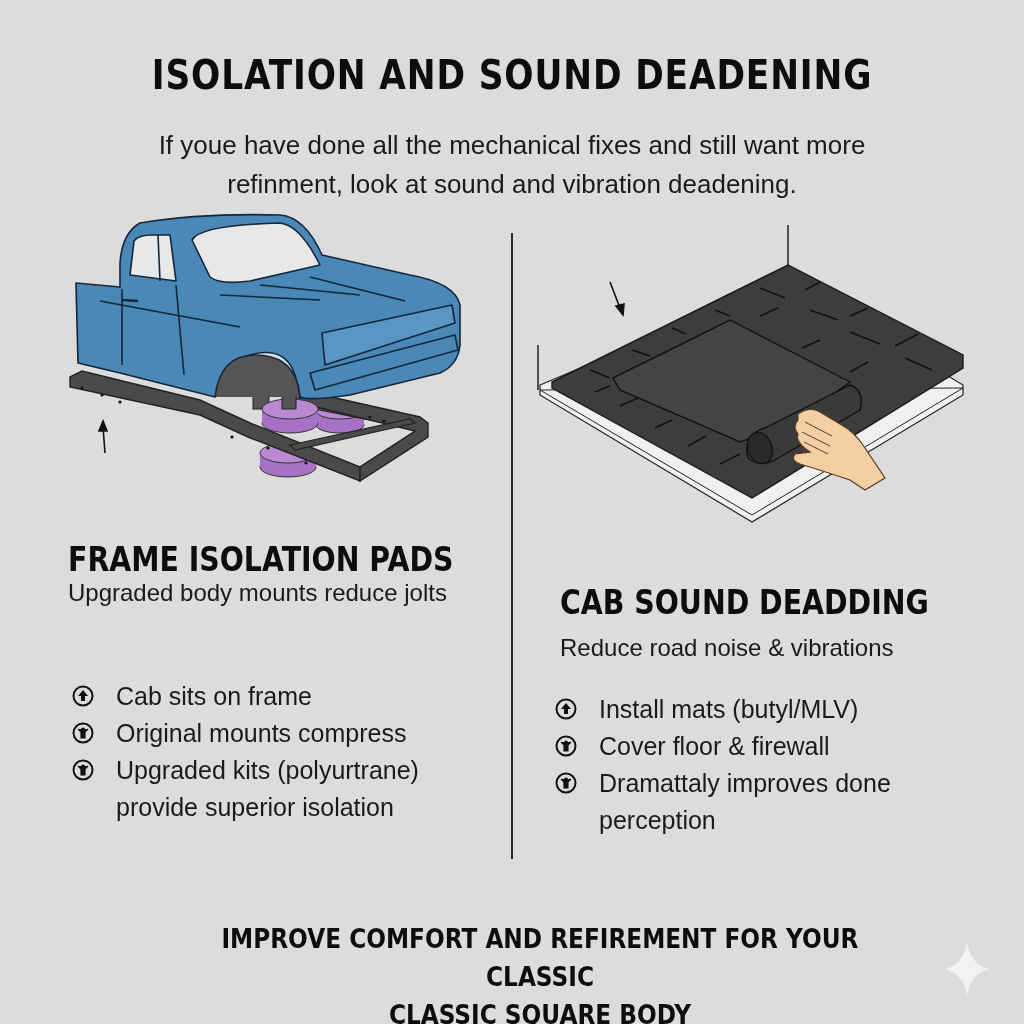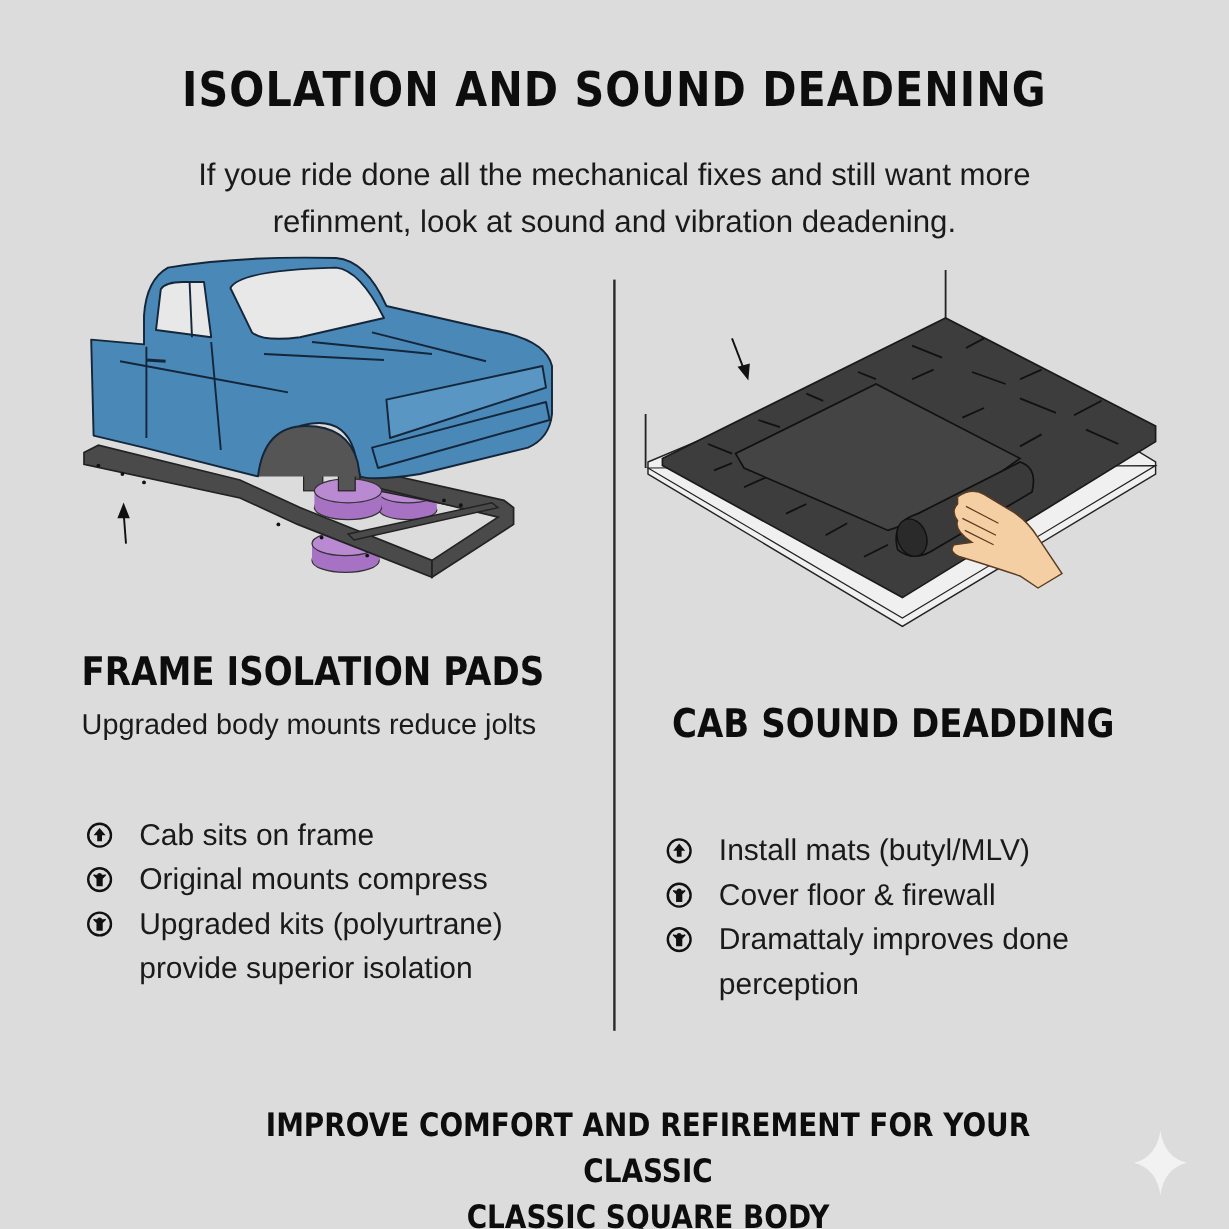--- a/index.html
+++ b/index.html
@@ -48,21 +48,21 @@
       font-size: 27px; line-height: 38px; color: #0d0d0d;
       transform: scaleX(0.86); transform-origin: center;
     }
     .sparkle { left: 945px; top: 942px; width: 44px; height: 54px; }
   </style>
 </head>
 <body>
 
 <div class="abs title">ISOLATION AND SOUND DEADENING</div>
 <div class="abs intro">
-  <div>If youe ride done all the mechanical fixes and still want more</div>
+  <div>If youe have done all the mechanical fixes and still want more</div>
   <div>refinment, look at sound and vibration deadening.</div>
 </div>
 
 <svg class="abs illus" style="left:60px;top:205px" width="420" height="290" viewBox="0 0 420 290">
 
   <g>
     <ellipse cx="280" cy="220" rx="24" ry="8" fill="#a772c4" stroke="#333" stroke-width="1"></ellipse>
     <rect x="256" y="206" width="48" height="14" fill="#a772c4"></rect>
     <ellipse cx="280" cy="206" rx="24" ry="8" fill="#b98ad2" stroke="#333" stroke-width="1"></ellipse>
   </g>
@@ -177,21 +177,21 @@
   </g>
 
   <g stroke="#111" stroke-width="1.6" fill="#111">
     <line x1="90" y1="62" x2="100" y2="88"></line>
     <polygon points="103,95 96,86 104,84"></polygon>
   </g>
 </svg>
 
 <div class="abs" style="left:68px;top:540px">
   <div class="section-title">FRAME ISOLATION PADS</div>
-  <div class="section-sub" style="margin-top:12px">Upgraded body mounts reduce jolts</div>
+  <div class="section-sub" style="">Upgraded body mounts reduce jolts</div>
 </div>
 <ul class="abs bullets" style="left:72px;top:678px">
   <li>
     <svg class="bullet-icon" viewBox="0 0 22 22">
         <circle cx="11" cy="11" r="9.5" fill="none" stroke="#111" stroke-width="2"></circle>
         <polygon points="11,5 16,11 13,11 13,16 9,16 9,11 6,11" fill="#111"></polygon>
       </svg>
     <span>Cab sits on frame</span>
   </li>
   <li>
@@ -210,20 +210,21 @@
       </svg>
     <span>
       <span style="display:block">Upgraded kits (polyurtrane)</span>
       <span style="display:block">provide superior isolation</span>
     </span>
   </li>
 </ul>
 
 <div class="abs" style="left:560px;top:583px">
   <div class="section-title">CAB SOUND DEADDING</div>
+  <div class="section-sub" style="margin-top:12px">Reduce road noise &amp; vibrations</div>
 </div>
 <ul class="abs bullets" style="left:555px;top:691px">
   <li>
     <svg class="bullet-icon" viewBox="0 0 22 22">
         <circle cx="11" cy="11" r="9.5" fill="none" stroke="#111" stroke-width="2"></circle>
         <polygon points="11,5 16,11 13,11 13,16 9,16 9,11 6,11" fill="#111"></polygon>
       </svg>
     <span>Install mats (butyl/MLV)</span>
   </li>
   <li>

